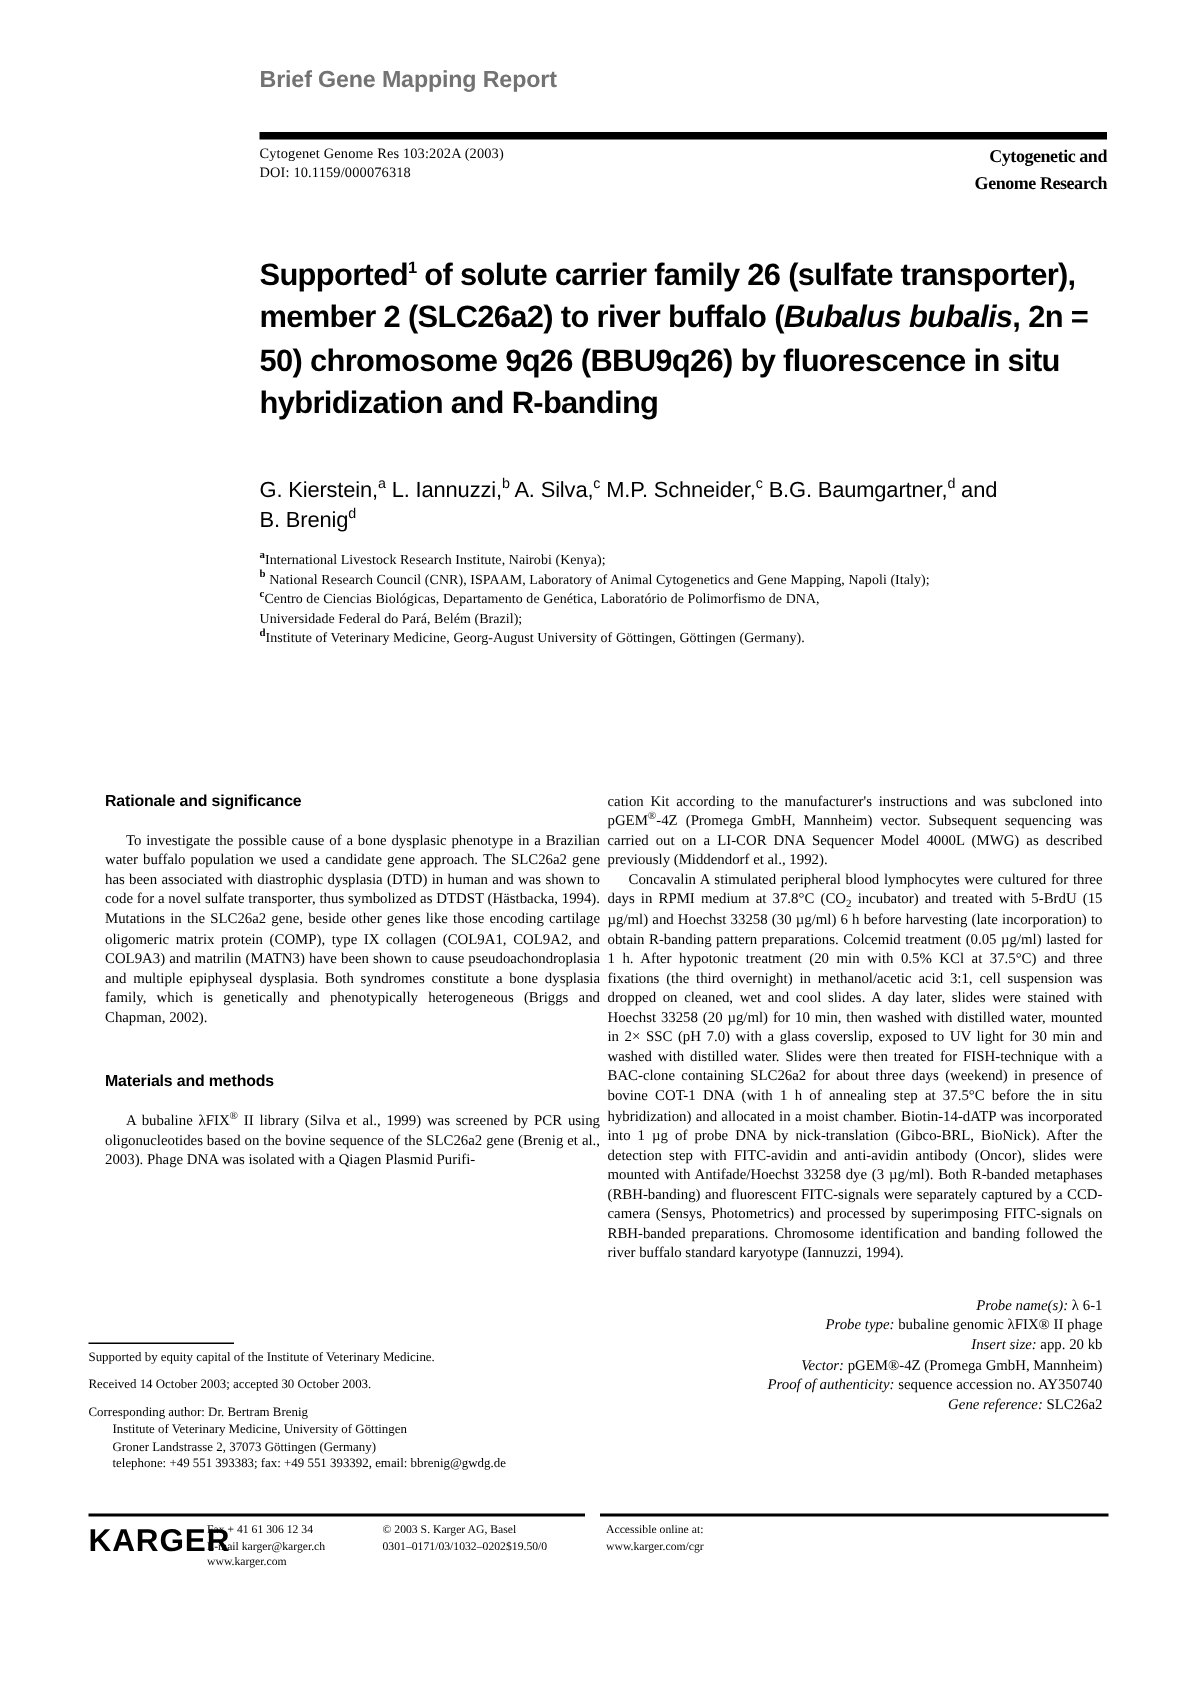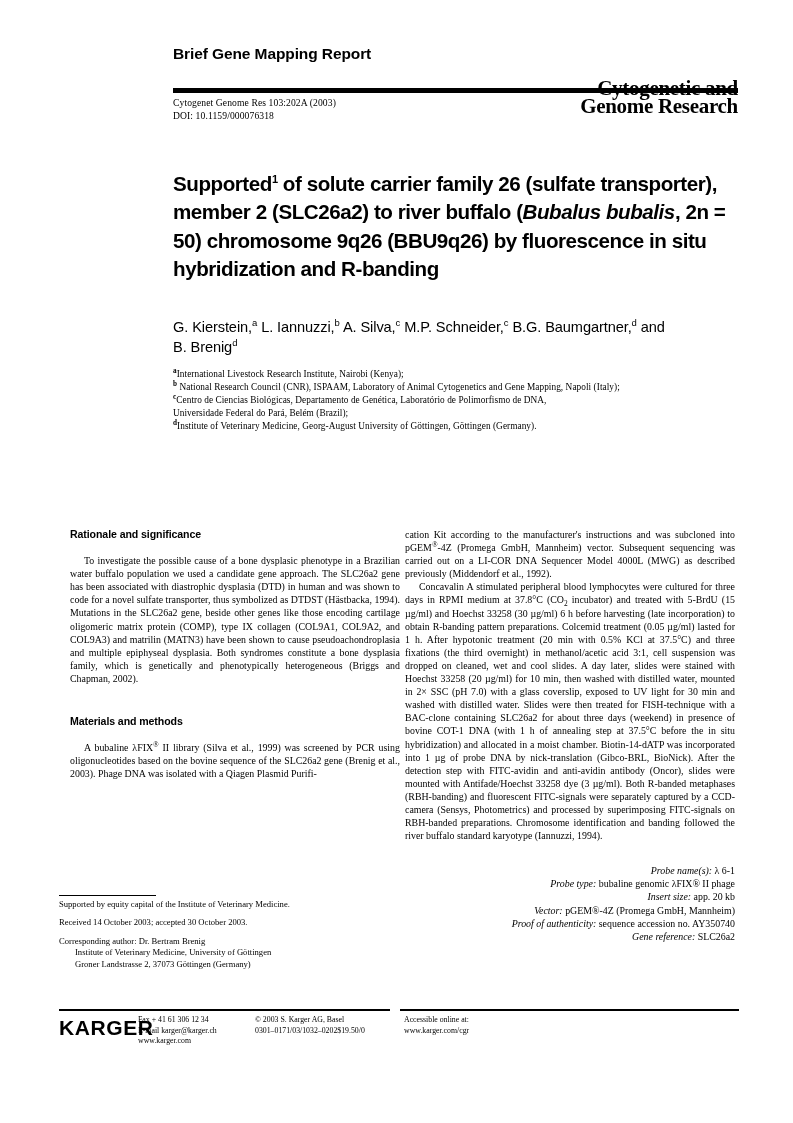--- a/index.html
+++ b/index.html
@@ -24,46 +24,46 @@
 
   
   .masthead-title {
     position: absolute;
     left: 173px;
     top: 45px;
     font-family: "Liberation Sans", "DejaVu Sans", sans-serif;
     font-weight: bold;
     font-size: 15.5px;
     letter-spacing: -0.1px;
-    color: #000000;
+    color: #737373;
   }
   .masthead-rule {
     position: absolute;
     left: 173px;
     top: 88px;
     width: 565px;
     height: 5px;
     background: #000;
   }
   .cite-block {
     position: absolute;
     left: 173px;
     top: 97px;
     font-size: 9.6px;
     line-height: 12.6px;
     letter-spacing: 0.1px;
   }
   .journal-logo {
     position: absolute;
     right: 55px;
-    top: 80px;
+    top: 96px;
     text-align: right;
     font-family: "Liberation Serif", "DejaVu Serif", serif;
     font-weight: bold;
-    font-size: 21px;
+    font-size: 12px;
     line-height: 17.5px;
     letter-spacing: -0.3px;
   }
   .journal-logo .l1 { display: block; }
   .journal-logo .l2 { display: block; }
 
   
   .article-title {
     position: absolute;
     left: 173px;
@@ -284,20 +284,21 @@
   </div>
 
   <div class="foot-rule"></div>
   <div class="footnote-block">
     <span class="fn">Supported by equity capital of the Institute of Veterinary Medicine.</span>
     <span class="fn">Received 14 October 2003; accepted 30 October 2003.</span>
     <span class="fn tight">
       <span>Corresponding author: Dr. Bertram Brenig</span>
       <span class="ind">Institute of Veterinary Medicine, University of Göttingen</span>
       <span class="ind">Groner Landstrasse 2, 37073 Göttingen (Germany)</span>
+      <span class="ind">telephone: +49 551 393383; fax: +49 551 393392, email: bbrenig@gwdg.de</span>
     </span>
   </div>
 
   <div class="footer-rule-left"></div>
   <div class="footer-rule-right"></div>
 
   <div class="karger-logo">KARGER</div>
 
   <div class="footer-col footer-contact">
     <span>Fax + 41 61 306 12 34</span>

